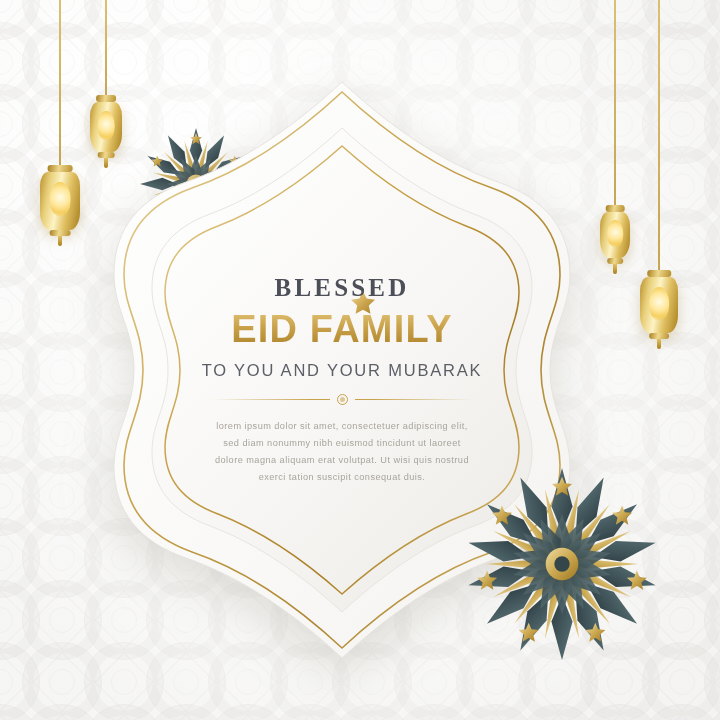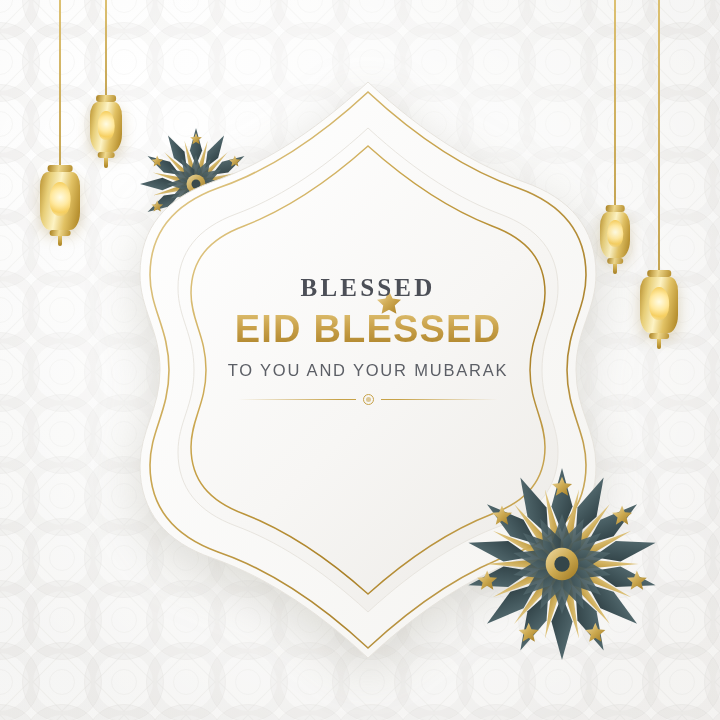--- a/index.html
+++ b/index.html
@@ -101,21 +101,21 @@
     background: linear-gradient(180deg, #e2c264, #a9801f);
     border-radius: 0 0 3px 3px;
   }
 
   
   .rosette { position: absolute; }
 
   
   .frame-wrap {
     position: absolute;
-    left: 126px;
+    left: 100px;
     top: 78px;
     width: 484px;
     height: 584px;
   }
   .frame-shadow {
     position: absolute;
     inset: 0;
     filter: drop-shadow(0 16px 26px rgba(140,135,120,0.28));
   }
 
@@ -563,27 +563,28 @@
             <stop offset="100%" stop-color="#a87e22"></stop>
           </linearGradient>
         </defs>
         <path d="M48 8 A30 30 0 1 0 48 70 A24 24 0 1 1 48 8 Z" fill="url(#moonGold)"></path>
         <path d="M63 24 l3.6 7.6 8.4 1.1 -6.2 5.8 1.6 8.3 -7.4 -4.1 -7.4 4.1 1.6 -8.3 -6.2 -5.8 8.4 -1.1 Z" fill="url(#moonGold)"></path>
       </svg>
     </div>
 
     <div class="content">
       <p class="title-small">BLESSED</p>
-      <h1 class="title-main">EID BLESSED</h1>
+      <h1 class="title-main">EID FAMILY</h1>
       <p class="title-sub">TO YOU AND YOUR MUBARAK</p>
       <div class="divider">
         <span class="line"></span>
         <span class="dot"></span>
         <span class="line right"></span>
       </div>
+      <p class="body-text">lorem ipsum dolor sit amet, consectetuer adipiscing elit, sed diam nonummy nibh euismod tincidunt ut laoreet dolore magna aliquam erat volutpat. Ut wisi quis nostrud exerci tation suscipit consequat duis.</p>
     </div>
   </div>
 
   <div class="rosette" id="rosetteBR" style="left:466px; top:468px; width:192px; height:192px;"><svg width="192" height="192" viewBox="0 0 192 192">
         <defs>
           <linearGradient id="tealG192" x1="0" y1="0" x2="1" y2="1">
             <stop offset="0%" stop-color="#5d757a"></stop>
             <stop offset="60%" stop-color="#3e5257"></stop>
             <stop offset="100%" stop-color="#2b3a3e"></stop>
           </linearGradient>

